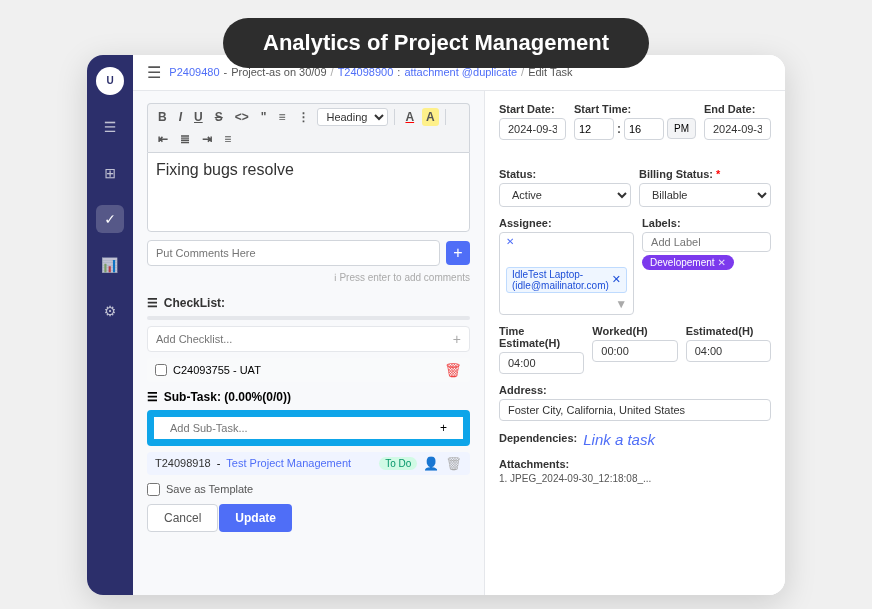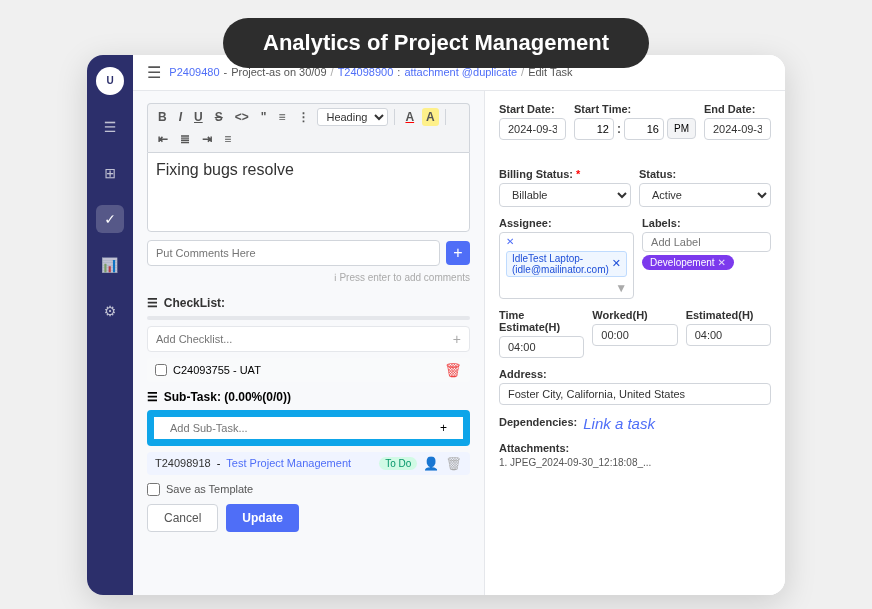--- a/index.html
+++ b/index.html
@@ -366,21 +366,21 @@
       display: flex;
       align-items: center;
       gap: 6px;
       margin: 8px 0;
       font-size: 11px;
       color: #555;
     }
     
     .bottom-actions {
       display: flex;
-      gap: 8px;
+      gap: 1px;
       margin-top: 8px;
     }
     .btn-cancel {
       padding: 6px 16px;
       border: 1px solid #d1d5db;
       background: #fff;
       border-radius: 4px;
       font-size: 12px;
       cursor: pointer;
       color: #555;
@@ -440,21 +440,21 @@
       display: flex;
       align-items: center;
       gap: 3px;
     }
     .time-input {
       width: 40px;
       border: 1px solid #d1d5db;
       border-radius: 4px;
       padding: 4px 4px;
       font-size: 11px;
-      text-align: right;
+      text-align: left;
     }
     .time-sep {
       font-weight: bold;
       color: #555;
     }
     .ampm-btn {
       padding: 4px 6px;
       border: 1px solid #d1d5db;
       border-radius: 4px;
       background: #f3f4f6;
@@ -484,20 +484,21 @@
     .assignee-tag {
       display: flex;
       align-items: center;
       gap: 3px;
       background: #eff6ff;
       border: 1px solid #bfdbfe;
       border-radius: 3px;
       padding: 1px 5px;
       font-size: 10px;
       color: #1d4ed8;
+      margin-top: 16px;
     }
     .assignee-tag .x-btn {
       cursor: pointer;
       color: #1d4ed8;
       font-size: 11px;
     }
     .assignee-dropdown-btn {
       margin-left: auto;
       color: #aaa;
       cursor: pointer;
@@ -720,32 +721,32 @@
               </div>
             </div>
             <div class="date-time-col">
               <div class="right-field-label">End Date:</div>
               <input class="right-input" type="text" value="2024-09-30" style="">
             </div>
           </div>
 
           <div class="two-col">
             <div>
-              <div class="right-field-label required">Billing Status:</div>
-              <select class="right-select">
-                <option>Billable</option>
-                <option>Non-Billable</option>
-              </select>
-            </div>
-            <div>
               <div class="right-field-label">Status:</div>
               <select class="right-select">
                 <option>Active</option>
                 <option>Inactive</option>
                 <option>Completed</option>
+              </select>
+            </div>
+            <div>
+              <div class="right-field-label required">Billing Status:</div>
+              <select class="right-select">
+                <option>Billable</option>
+                <option>Non-Billable</option>
               </select>
             </div>
           </div>
 
           <div class="two-col">
             <div>
               <div class="right-field-label">Assignee:</div>
               <div class="assignee-container">
                 <span style="color:#4f6ef7;font-size:10px;">✕</span>
                 <span class="assignee-tag">

